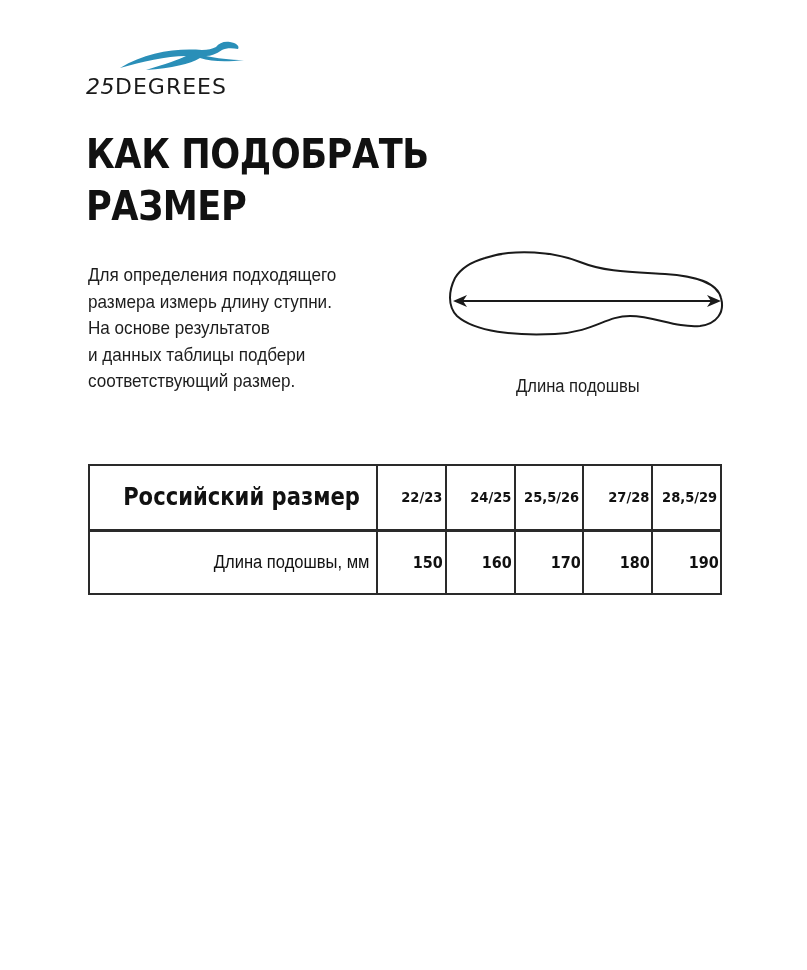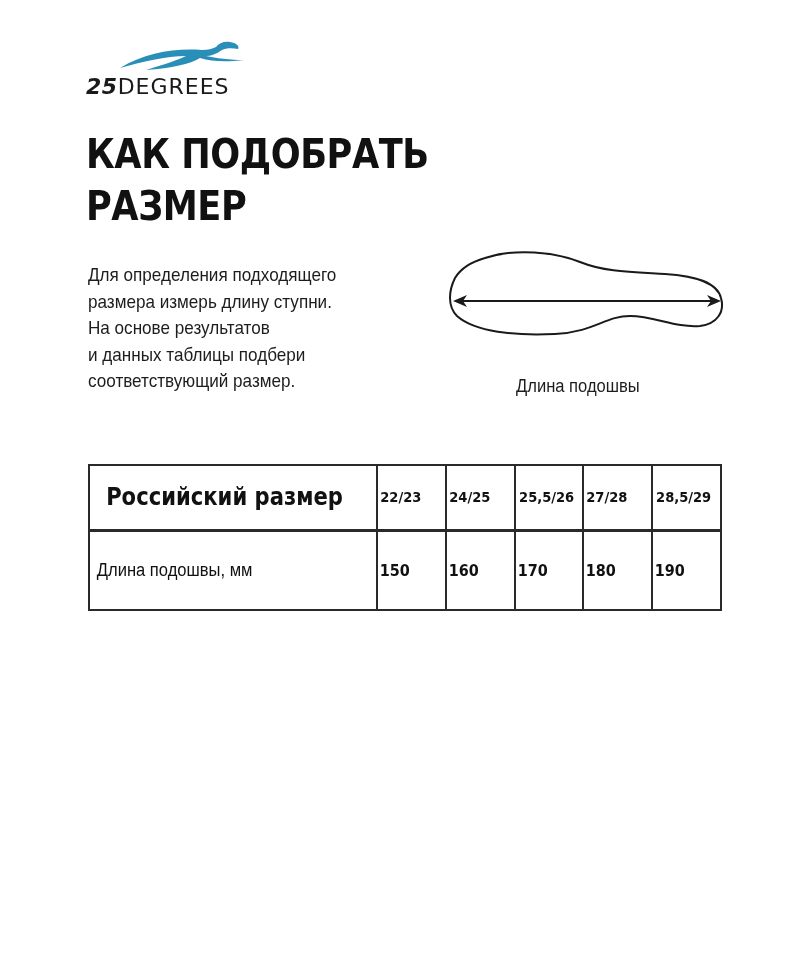--- a/index.html
+++ b/index.html
@@ -33,21 +33,21 @@
       left: 0;
       top: 38px;
       font-family: "DejaVu Sans", sans-serif;
       font-size: 22px;
       letter-spacing: 0.5px;
       color: #1a1a1a;
       line-height: 1;
       white-space: nowrap;
     }
     .logo-text .num {
-      font-weight: bold;
+      font-weight: normal;
       font-style: italic;
     }
     .logo-text .word {
       font-weight: normal;
       letter-spacing: 1px;
     }
     .page-title {
       position: absolute;
       left: 86px;
       top: 128px;
@@ -97,26 +97,26 @@
       position: absolute;
       left: 88px;
       top: 464px;
       width: 632px;
       height: 131px;
       border-collapse: collapse;
       table-layout: fixed;
     }
     .size-table td {
       border: 2px solid #2a2a2a;
-      text-align: left;
+      text-align: right;
       vertical-align: middle;
       color: #111111;
     }
     .size-table tr.header-row td { height: 65px; border-bottom-width: 3px; }
-    .size-table tr.data-row td { height: 80px; }
+    .size-table tr.data-row td { height: 64px; }
     .size-table col.label-col { width: 288px; }
     .size-table col.val-col { width: 68.8px; }
     .cell-header-label {
       font-family: "DejaVu Sans", sans-serif;
       font-weight: bold;
       font-size: 24px;
       display: inline-block;
       transform: scaleX(0.88);
       white-space: nowrap;
     }

